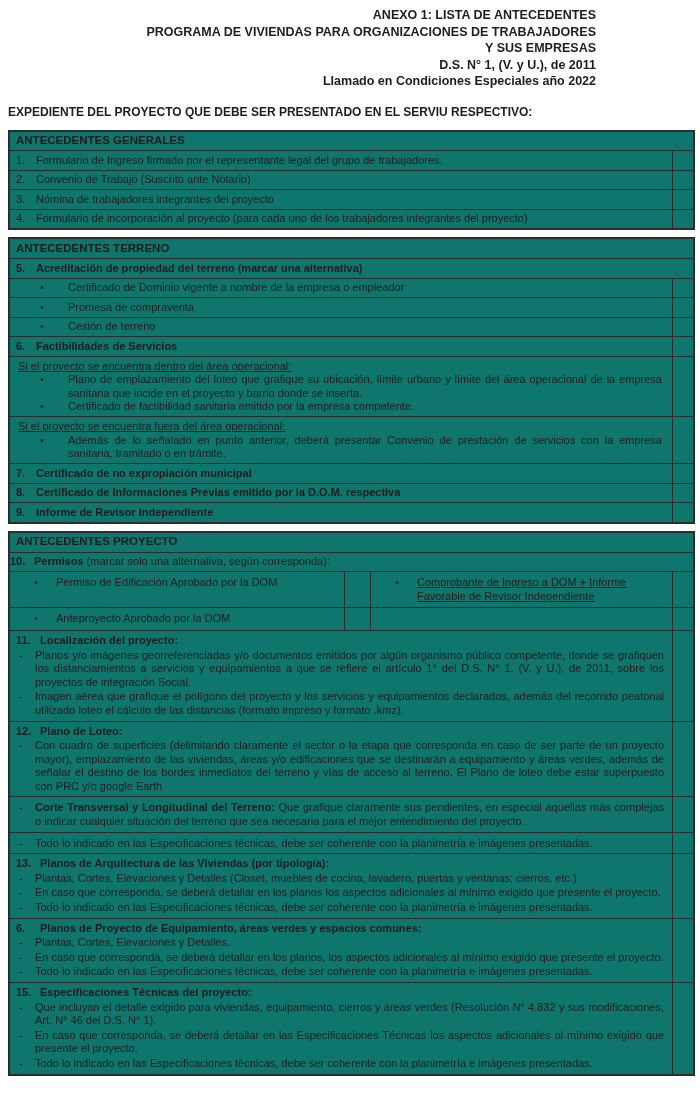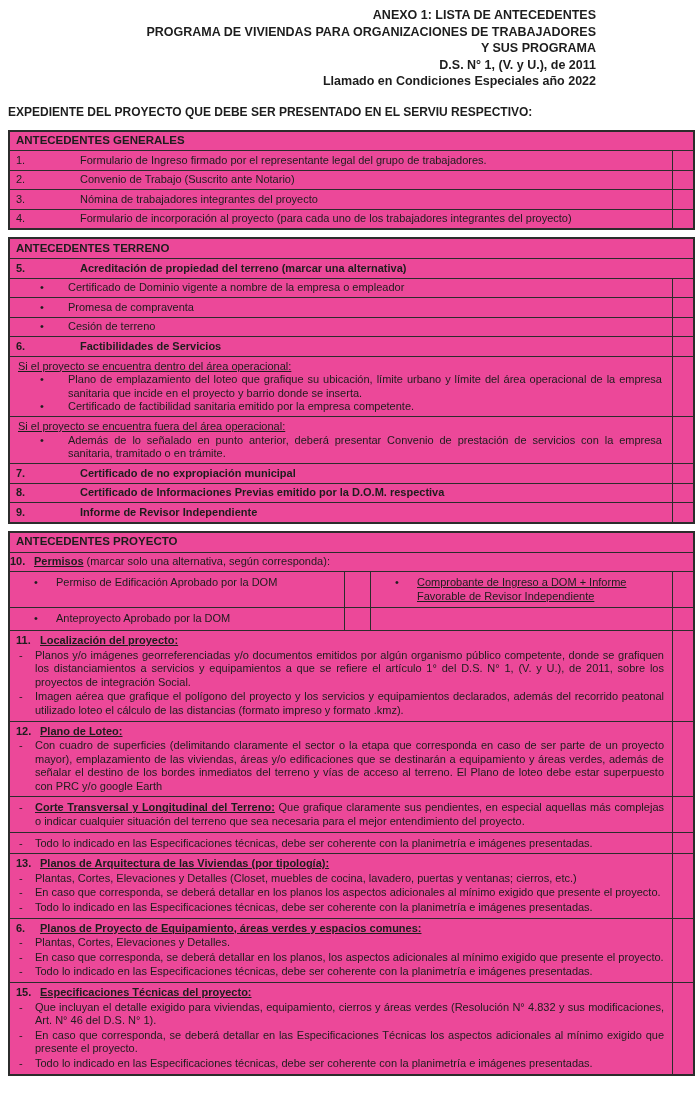--- a/index.html
+++ b/index.html
@@ -1,31 +1,31 @@
 <!DOCTYPE html>
 <html><head>
 <meta charset="utf-8">
 <style>
   html,body{margin:0;padding:0;background:#ffffff;}
   body{width:700px;height:1104px;overflow:hidden;font-family:"Liberation Sans",sans-serif;color:#1d1d1d;-webkit-font-smoothing:antialiased;}
   .page{padding:5px 5px 0 8px;box-sizing:border-box;width:608px;}
   .hdr{text-align:right;font-weight:bold;font-size:12.5px;line-height:16.5px;padding-right:7px;padding-top:2px;}
   .intro{font-weight:bold;font-size:12px;margin:15px 0 11px 0;}
-  .tbl{border:2px solid #2c2c2c;width:687px;box-sizing:border-box;font-size:11px;line-height:13.6px;margin-bottom:7px;background:#ec4899;}
+  .tbl{border:2px solid #2c2c2c;width:687px;box-sizing:border-box;font-size:11px;line-height:13.6px;margin-bottom:7px;background:#0f766e;}
   .row{display:flex;border-top:1.5px solid #2c2c2c;align-items:stretch;}
   .row.first{border-top:none;}
   .cell{flex:1;padding:2.5px 6px;box-sizing:border-box;min-height:13px;}
   .cb{width:20px;flex:none;border-left:1.5px solid #2c2c2c;}
   .cb-mid{width:25px;flex:none;border-left:1.5px solid #2c2c2c;border-right:1.5px solid #2c2c2c;}
   .sec-title{font-weight:bold;font-size:11.5px;}
   .b{font-weight:bold;}
-  .u{text-decoration:underline;}
+  .u{}
   .numline{display:flex;}
   .numline .n{width:20px;flex:none;}
-  .numline .t{flex:1;margin-left:44px;}
+  .numline .t{flex:1;}
   .inum{display:inline-block;width:24px;font-weight:bold;}
   .ih{padding-left:0px;}
   .bul{display:flex;}
   .bul .mk{width:52px;flex:none;text-align:center;}
   .bul .tx{flex:1;text-align:justify;padding-right:4px;}
   .bul-sm .mk{width:40px;}
   .dash{display:flex;margin-top:1px;}
   .dash .mk{width:16px;flex:none;padding-left:3px;}
   .dash .tx{flex:1;text-align:justify;padding-right:2px;}
   .condlbl{text-decoration:underline;padding-left:2px;}
@@ -34,21 +34,21 @@
   .noslack{padding-top:3px;padding-bottom:3px;}
 </style>
 </head>
 <body>
 
 <div class="page">
 
   <div class="hdr">
     <div>ANEXO 1: LISTA DE ANTECEDENTES</div>
     <div>PROGRAMA DE VIVIENDAS PARA ORGANIZACIONES DE TRABAJADORES</div>
-    <div>Y SUS PROGRAMA</div>
+    <div>Y SUS EMPRESAS</div>
     <div>D.S. N° 1, (V. y U.), de 2011</div>
     <div>Llamado en Condiciones Especiales año 2022</div>
   </div>
 
   <div class="intro">EXPEDIENTE DEL PROYECTO QUE DEBE SER PRESENTADO EN EL SERVIU RESPECTIVO:</div>
 
   <div class="tbl">
     <div class="row first">
       <div class="cell sec-title">ANTECEDENTES GENERALES</div>
     </div>

